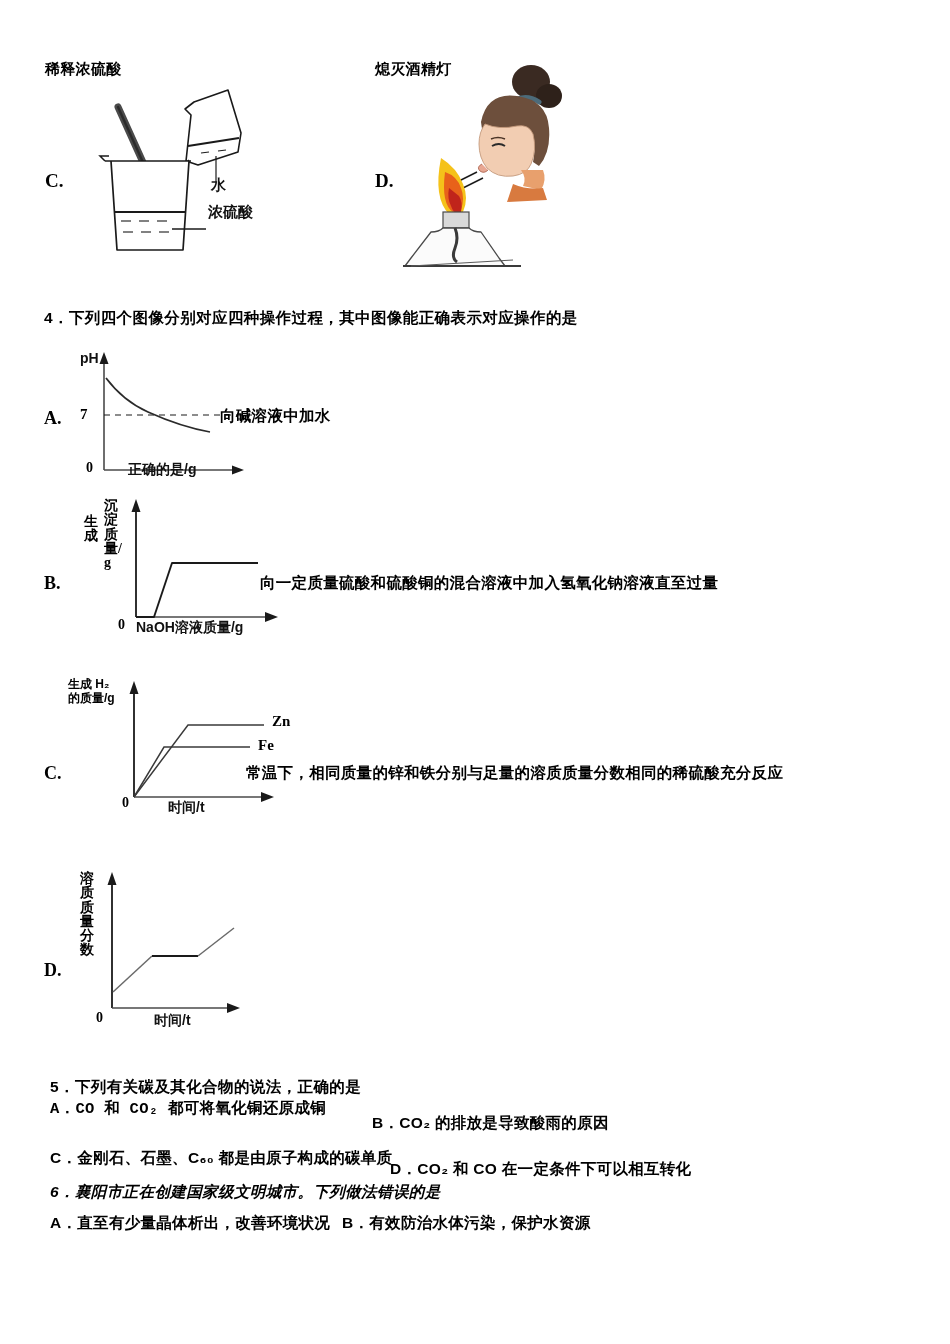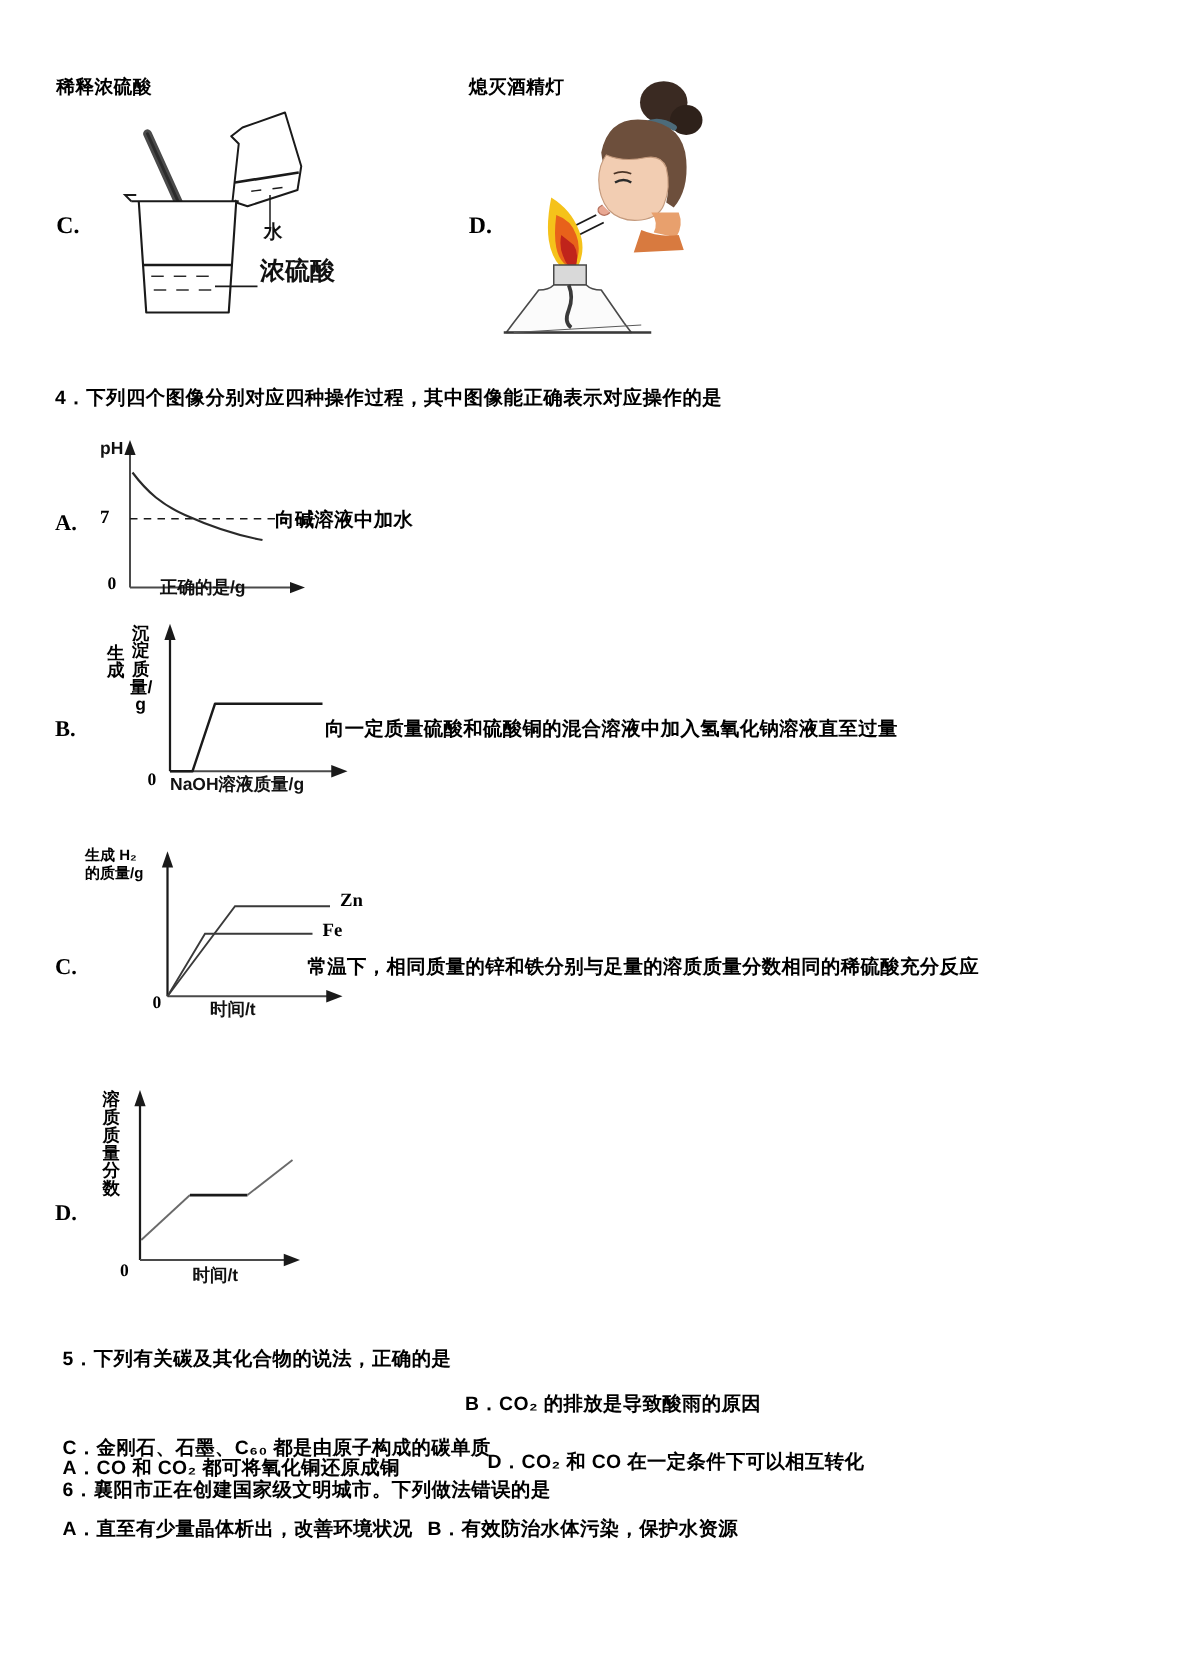--- a/index.html
+++ b/index.html
@@ -60,26 +60,26 @@
   .axis-name {
     position: absolute;
     font-family: "Liberation Sans", "DejaVu Sans", sans-serif;
     font-size: 14px;
     font-weight: 700;
     color: #111;
     white-space: nowrap;
   }
   .axis-name-v {
     position: absolute;
-    font-family: Liberation Sans, sans-serif;
+    font-family: Liberation Serif, serif;
     font-size: 14px;
     font-weight: 700;
     line-height: 1.02;
     width: 17px;
-    text-align: center;
+    text-align: left;
     white-space: normal;
     word-break: break-all;
   }
   .zero-lab {
     position: absolute;
     font-family: "Liberation Serif", "DejaVu Serif", serif;
     font-size: 14px;
     font-weight: 700;
   }
   .tick-lab {
@@ -135,21 +135,21 @@
         <line x1="84" y1="161" x2="94" y2="161" stroke="#1a1a1a" stroke-width="1.1"></line>
         <line x1="50" y1="172" x2="60" y2="172" stroke="#1a1a1a" stroke-width="1.1"></line>
         <line x1="68" y1="172" x2="78" y2="172" stroke="#1a1a1a" stroke-width="1.1"></line>
         <line x1="86" y1="172" x2="96" y2="172" stroke="#1a1a1a" stroke-width="1.1"></line>
 
         <line x1="143" y1="96" x2="143" y2="122" stroke="#1a1a1a" stroke-width="1.2"></line>
         <line x1="99" y1="169" x2="133" y2="169" stroke="#1a1a1a" stroke-width="1.4"></line>
       </svg>
 
       <span class="axis-name" style="left:166px; top:116px; font-size:15px;">水</span>
-      <span class="axis-name" style="left:163px; top:143px; font-size:20px;">浓硫酸</span>
+      <span class="axis-name" style="left:163px; top:143px; font-size:15px;">浓硫酸</span>
 
       <span class="caption" style="left:180px; top:110px;">稀释浓硫酸</span>
     </div>
 
     <div class="abs" style="left:375px; top:0px; width:400px; height:220px;">
 
       <span class="app-letter" style="left:0px; top:110px;">D.</span>
 
       <svg width="230" height="215" style="position:absolute; left:28px; top:0px;">
 
@@ -292,27 +292,27 @@
       <path d="M 98 84 L 134 56" fill="none" stroke="#6a6a6a" stroke-width="1.5"></path>
     </svg>
 
     <span class="zero-lab" style="left:52px; top:142px;">0</span>
     <span class="axis-name" style="left:110px; top:144px;">时间/t</span>
 
   </div>
 
   <div class="q-stem abs" style="left:50px; top:1077px;">5．下列有关碳及其化合物的说法，正确的是</div>
 
-  <div class="q-opt abs" style="left:50px; top:1164px;">A．CO 和 CO₂ 都可将氧化铜还原成铜</div>
+  <div class="q-opt abs" style="left:50px; top:1098px;font-family:Liberation Mono, monospace;">A．CO 和 CO₂ 都可将氧化铜还原成铜</div>
 
   <div class="q-opt abs" style="left:372px; top:1113px;">B．CO₂ 的排放是导致酸雨的原因</div>
 
   <div class="q-opt abs" style="left:50px; top:1148px;">C．金刚石、石墨、C₆₀ 都是由原子构成的碳单质</div>
 
   <div class="q-opt abs" style="left:390px; top:1148px;margin-top:11px;">D．CO₂ 和 CO 在一定条件下可以相互转化</div>
 
-  <div class="q-stem abs" style="left:50px; top:1182px;">6．襄阳市正在创建国家级文明城市。下列做法错误的是</div>
+  <div class="q-stem abs" style="left:50px; top:1182px;font-style:italic;">6．襄阳市正在创建国家级文明城市。下列做法错误的是</div>
 
   <div class="q-opt abs" style="left:50px; top:1213px;">A．直至有少量晶体析出，改善环境状况</div>
 
   <div class="q-opt abs" style="left:342px; top:1213px;">B．有效防治水体污染，保护水资源</div>
 
 </div>
 
 </body></html>

